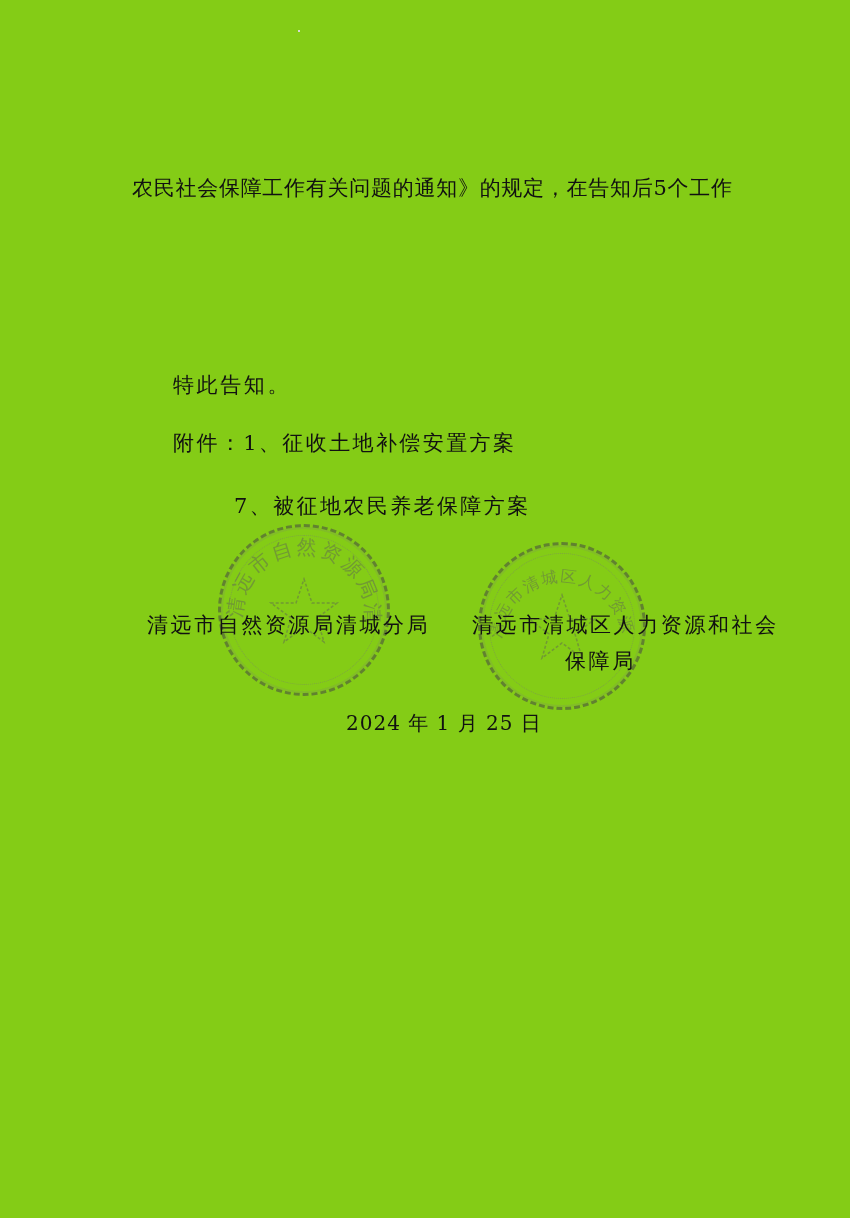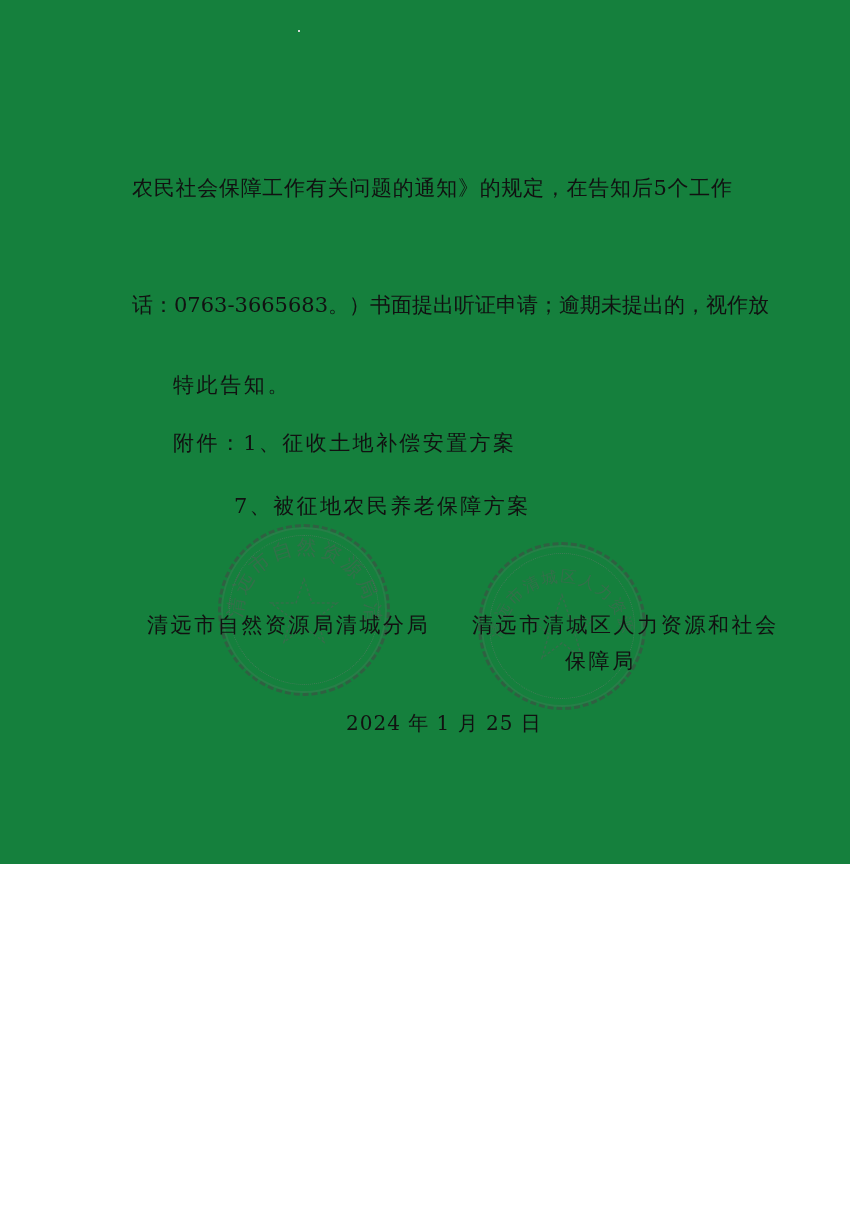--- a/index.html
+++ b/index.html
@@ -11,22 +11,22 @@
       width: 850px;
       height: 1218px;
       position: relative;
       overflow: hidden;
       font-family: "DejaVu Serif", "Liberation Serif", serif;
       color: #111111;
     }
     .page {
       position: absolute;
       left: 0; top: 0;
-      width: 850px; height: 864px;
-      background: #15803d;
+      width: 850px; height: 1218px;
+      background: #84cc16;
     }
     .line {
       position: absolute;
       white-space: nowrap;
       font-size: 21px;
       line-height: 26px;
       letter-spacing: 2.3px;
     }
     .body-line {
       left: 132px;
@@ -89,21 +89,20 @@
     }
   </style>
 </head>
 <body>
 
 <div class="page">
 
   <span class="speck" style="left:298px; top:30px;"></span>
 
   <div class="line body-line" style="top:175px;">农民社会保障工作有关问题的通知》的规定，在告知后5个工作</div>
-  <div class="line body-line" style="top:292px;">话：0763-3665683。）书面提出听证申请；逾期未提出的，视作放</div>
 
   <div class="line" style="left:173px; top:372px; letter-spacing:2.6px;">特此告知。</div>
 
   <div class="line" style="left:173px; top:430px; letter-spacing:2.4px;">
     <span>附件：</span><span>1、征收土地补偿安置方案</span>
   </div>
   <div class="line" style="left:234px; top:493px; letter-spacing:2.4px;">7、被征地农民养老保障方案</div>
 
   <div class="stamp" style="left:218px; top:524px; width:166px; height:166px;">
     <div class="ring"></div>

